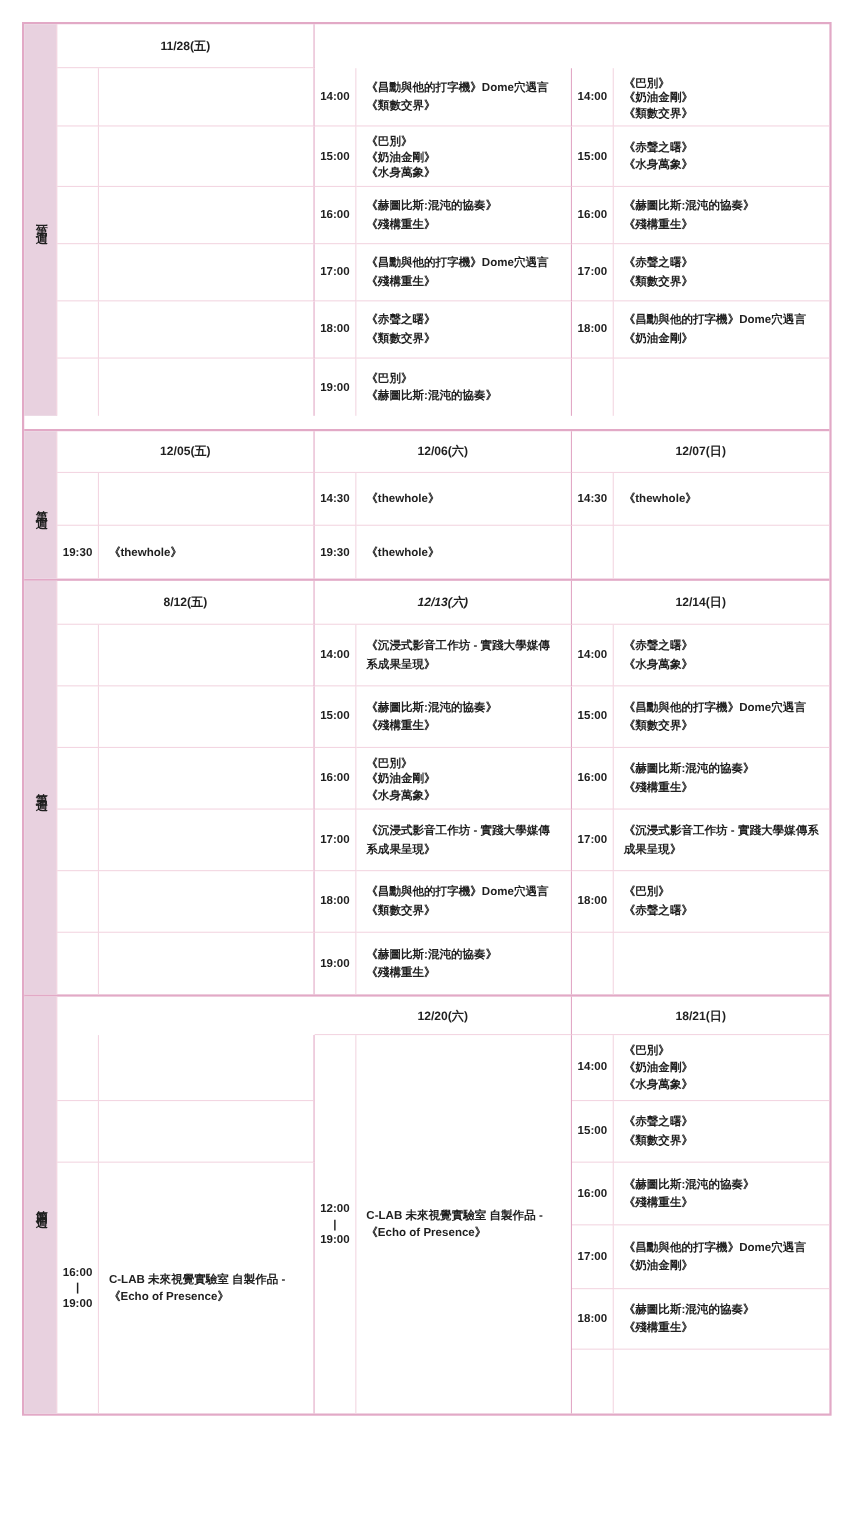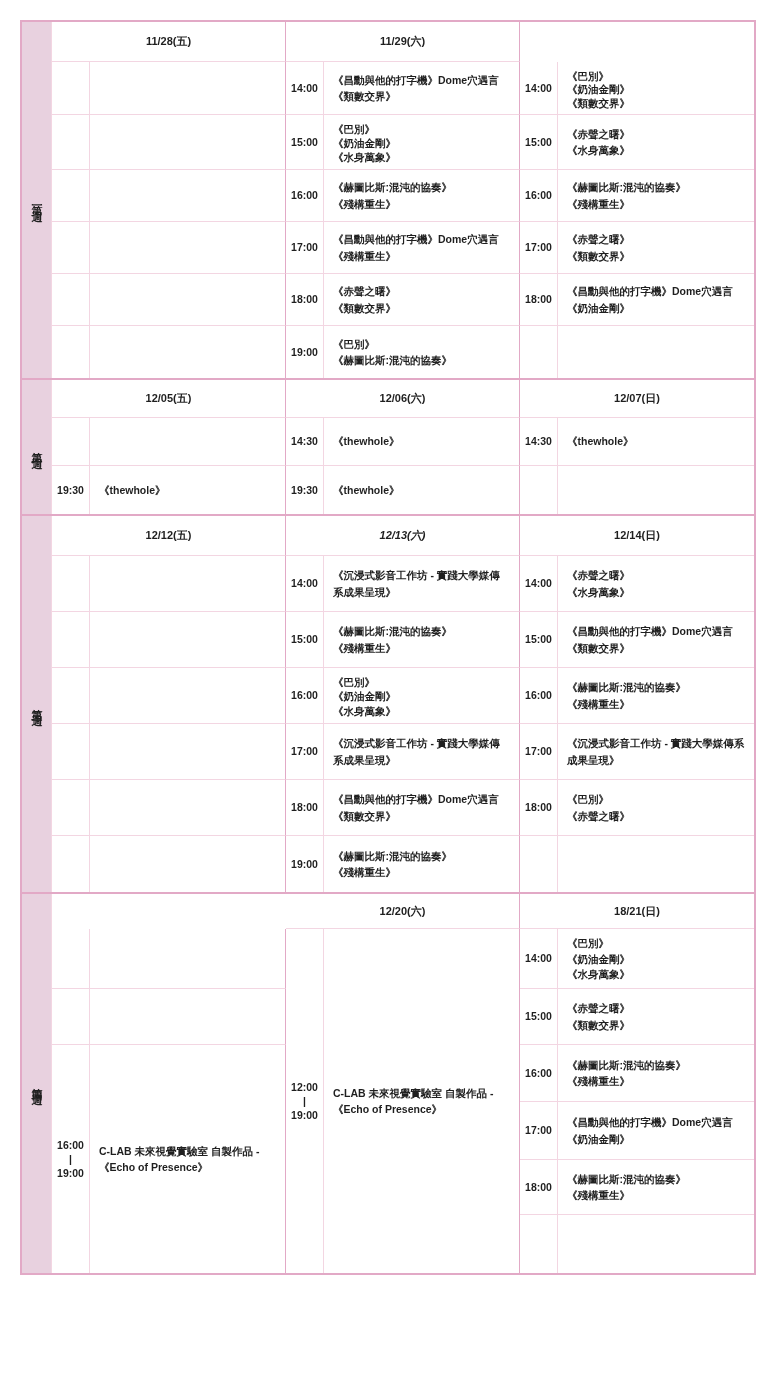--- a/index.html
+++ b/index.html
@@ -59,21 +59,20 @@
   .title-line{min-height:0;}
 </style>
 </head>
 <body>
 
 <div class="page">
   <div class="schedule-table" id="schedule">
       <div class="week-section" style="grid-template-rows: 40px 53px 55px 52px 52px 52px 52px;">
         <div class="cell week-label" style="grid-area: 1 / 1 / span 7;">第一週</div>
         <div class="cell day-header day-sep" style="grid-area: 1 / 2 / auto / span 2;">11/28(五)</div>
-        <div class="cell day-header day-sep" style="grid-area: 1 / 4 / auto / span 2;">11/29(六)</div>
         <div class="cell time-cell" style="grid-area: 2 / 2 / span 1;"></div>
         <div class="cell slot-cell day-sep" style="grid-area: 2 / 3 / span 1;"></div>
         <div class="cell time-cell" style="grid-area: 2 / 4 / span 1;">
           <div>14:00</div>
         </div>
         <div class="cell slot-cell day-sep" style="grid-area: 2 / 5 / span 1;">
           <div class="title-line">《昌勳與他的打字機》Dome穴遇言</div>
           <div class="title-line">《類數交界》</div>
         </div>
         <div class="cell time-cell" style="grid-area: 2 / 6 / span 1;">
@@ -154,21 +153,21 @@
         <div class="cell time-cell last-row" style="grid-area: 7 / 4 / span 1;">
           <div>19:00</div>
         </div>
         <div class="cell slot-cell day-sep last-row" style="grid-area: 7 / 5 / span 1;">
           <div class="title-line">《巴別》</div>
           <div class="title-line">《赫圖比斯:混沌的協奏》</div>
         </div>
         <div class="cell time-cell last-row" style="grid-area: 7 / 6 / span 1;"></div>
         <div class="cell slot-cell last-col last-row" style="grid-area: 7 / 7 / span 1;"></div>
       </div>
-      <div class="week-section sep" style="grid-template-rows: 38px 48px 48px;">
+      <div class="week-section sep" style="grid-template-rows: 38px 48px 48px; margin-top: 12px;">
         <div class="cell week-label" style="grid-area: 1 / 1 / span 3;">第二週</div>
         <div class="cell day-header day-sep" style="grid-area: 1 / 2 / auto / span 2;">12/05(五)</div>
         <div class="cell day-header day-sep" style="grid-area: 1 / 4 / auto / span 2;">12/06(六)</div>
         <div class="cell day-header last-col" style="grid-area: 1 / 6 / auto / span 2;">12/07(日)</div>
         <div class="cell time-cell" style="grid-area: 2 / 2 / span 1;"></div>
         <div class="cell slot-cell day-sep" style="grid-area: 2 / 3 / span 1;"></div>
         <div class="cell time-cell" style="grid-area: 2 / 4 / span 1;">
           <div>14:30</div>
         </div>
         <div class="cell slot-cell day-sep" style="grid-area: 2 / 5 / span 1;">
@@ -190,21 +189,21 @@
           <div>19:30</div>
         </div>
         <div class="cell slot-cell day-sep last-row" style="grid-area: 3 / 5 / span 1;">
           <div class="title-line">《thewhole》</div>
         </div>
         <div class="cell time-cell last-row" style="grid-area: 3 / 6 / span 1;"></div>
         <div class="cell slot-cell last-col last-row" style="grid-area: 3 / 7 / span 1;"></div>
       </div>
       <div class="week-section sep" style="grid-template-rows: 40px 56px 56px 56px 56px 56px 56px;">
         <div class="cell week-label" style="grid-area: 1 / 1 / span 7;">第三週</div>
-        <div class="cell day-header day-sep" style="grid-area: 1 / 2 / auto / span 2;">12/12(五)</div>
+        <div class="cell day-header day-sep" style="grid-area: 1 / 2 / auto / span 2;">8/12(五)</div>
         <div class="cell day-header day-sep" style="grid-area: 1 / 4 / auto / span 2; font-style: italic;">12/13(六)</div>
         <div class="cell day-header last-col" style="grid-area: 1 / 6 / auto / span 2;">12/14(日)</div>
         <div class="cell time-cell" style="grid-area: 2 / 2 / span 1;"></div>
         <div class="cell slot-cell day-sep" style="grid-area: 2 / 3 / span 1;"></div>
         <div class="cell time-cell" style="grid-area: 2 / 4 / span 1;">
           <div>14:00</div>
         </div>
         <div class="cell slot-cell day-sep" style="grid-area: 2 / 5 / span 1;">
           <div class="title-line">《沉浸式影音工作坊 - 實踐大學媒傳系成果呈現》</div>
         </div>

